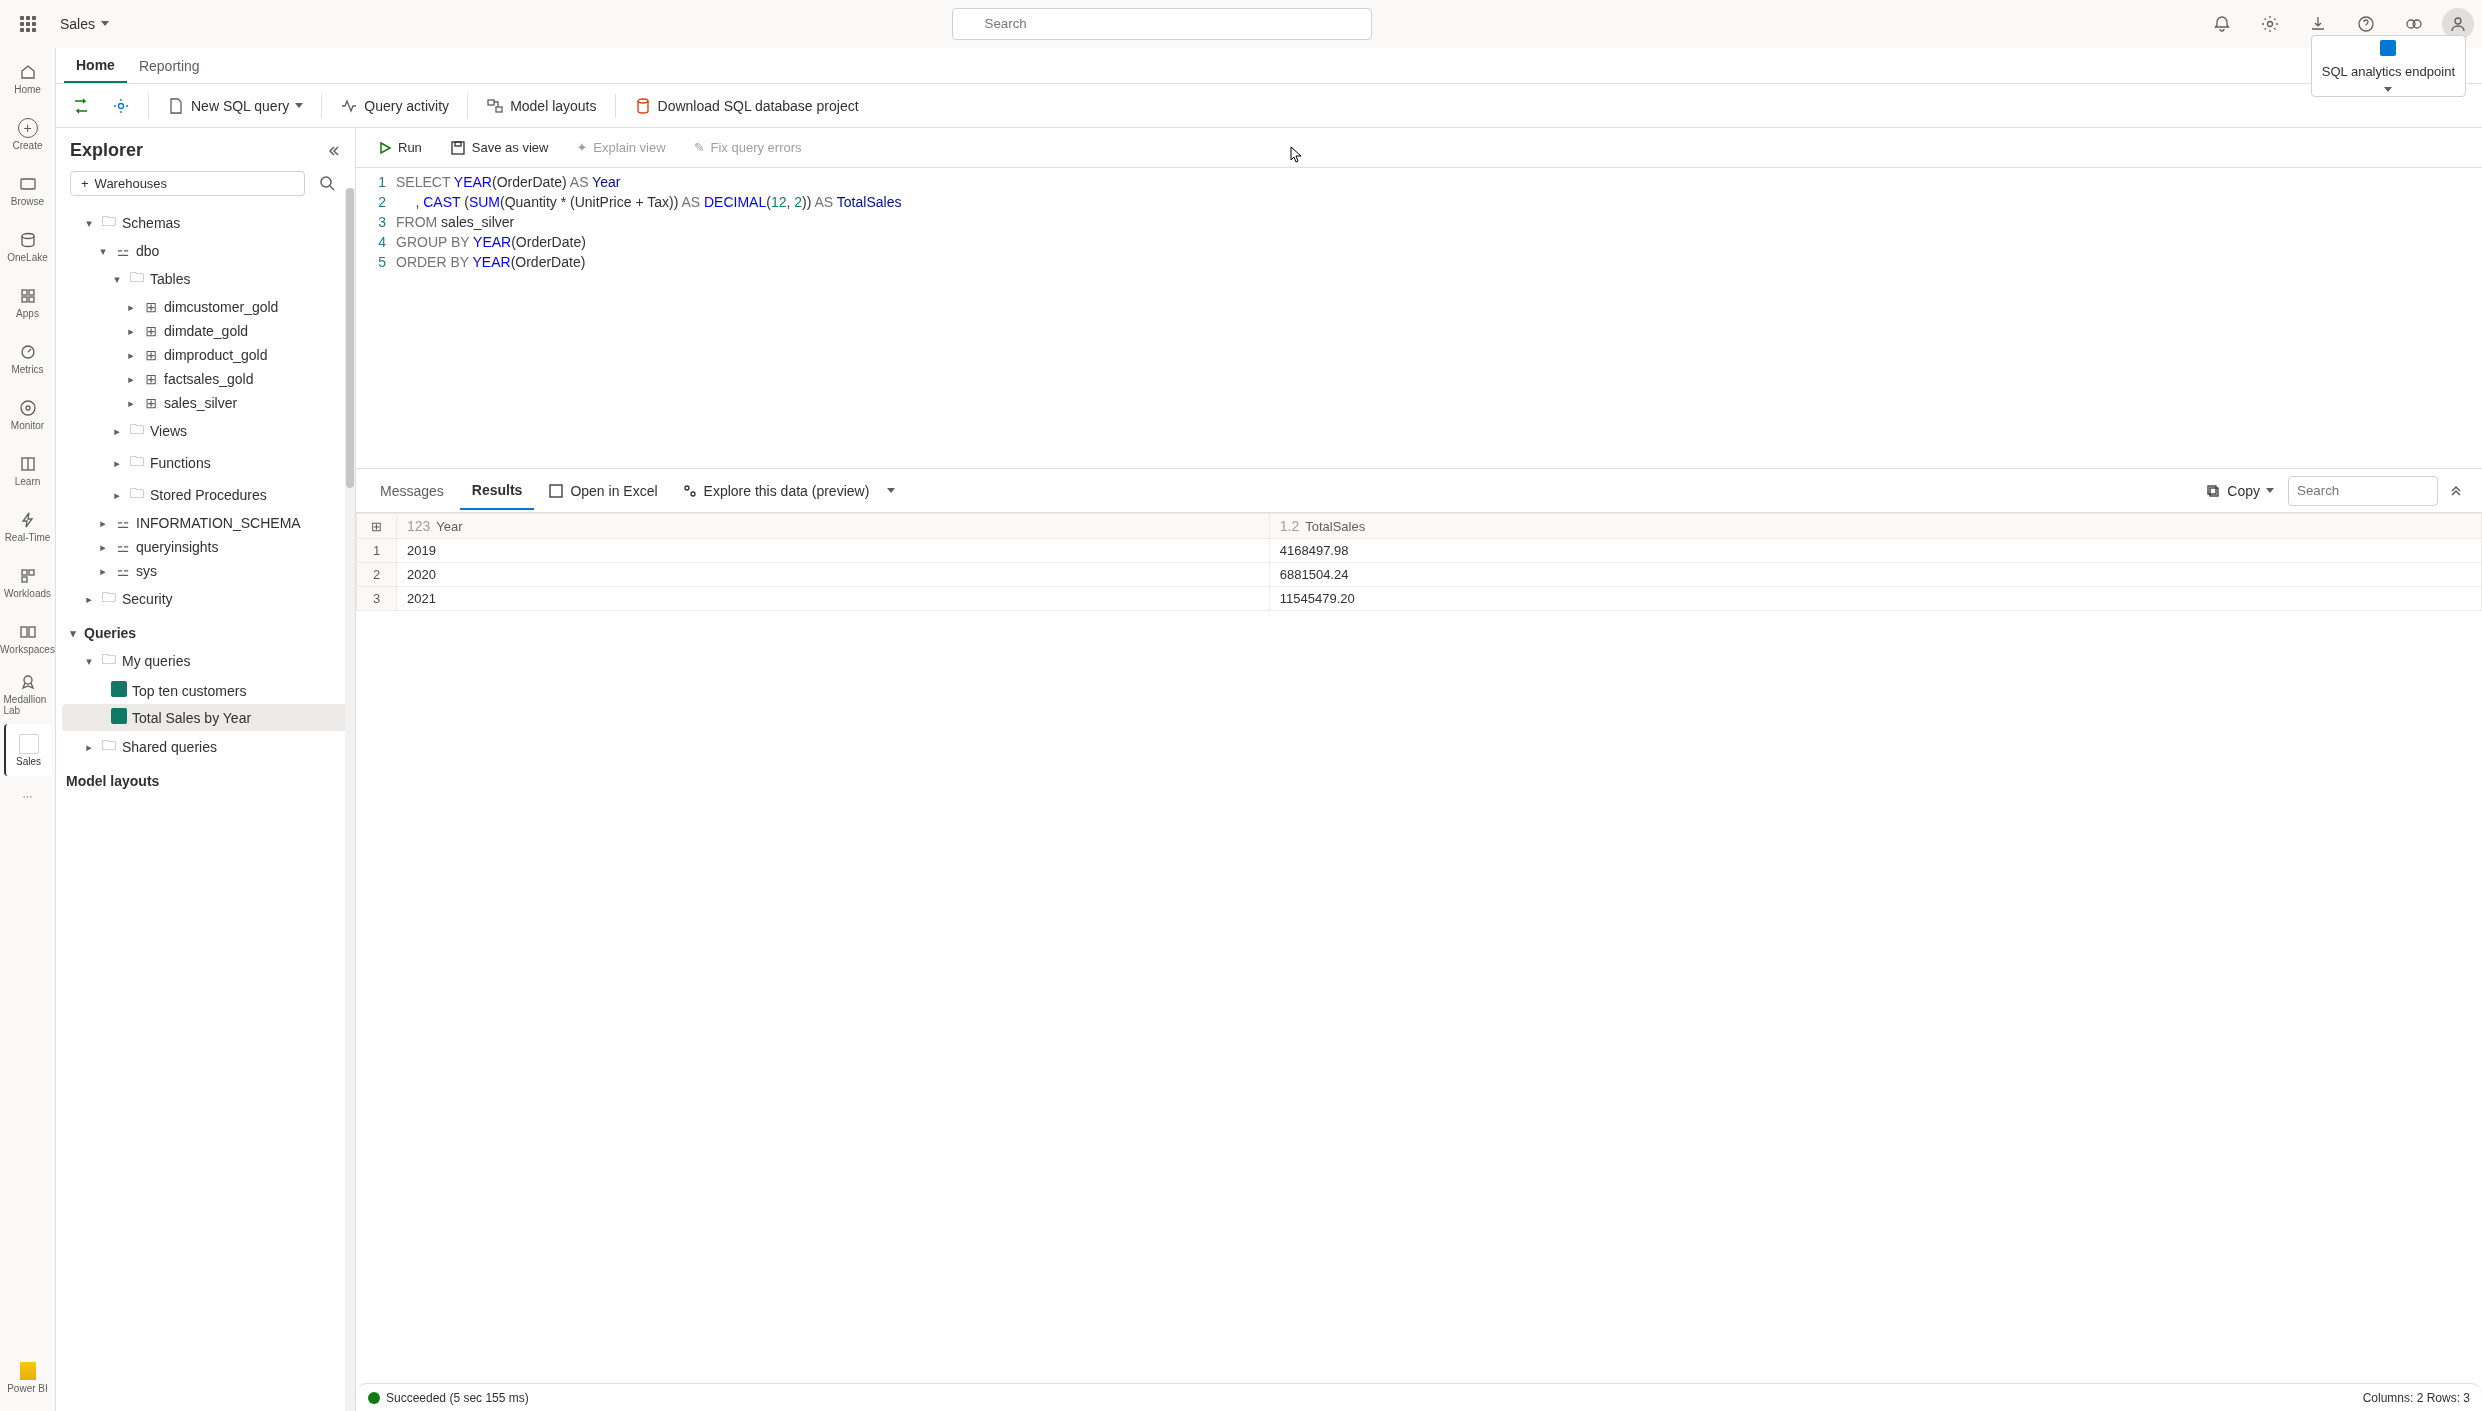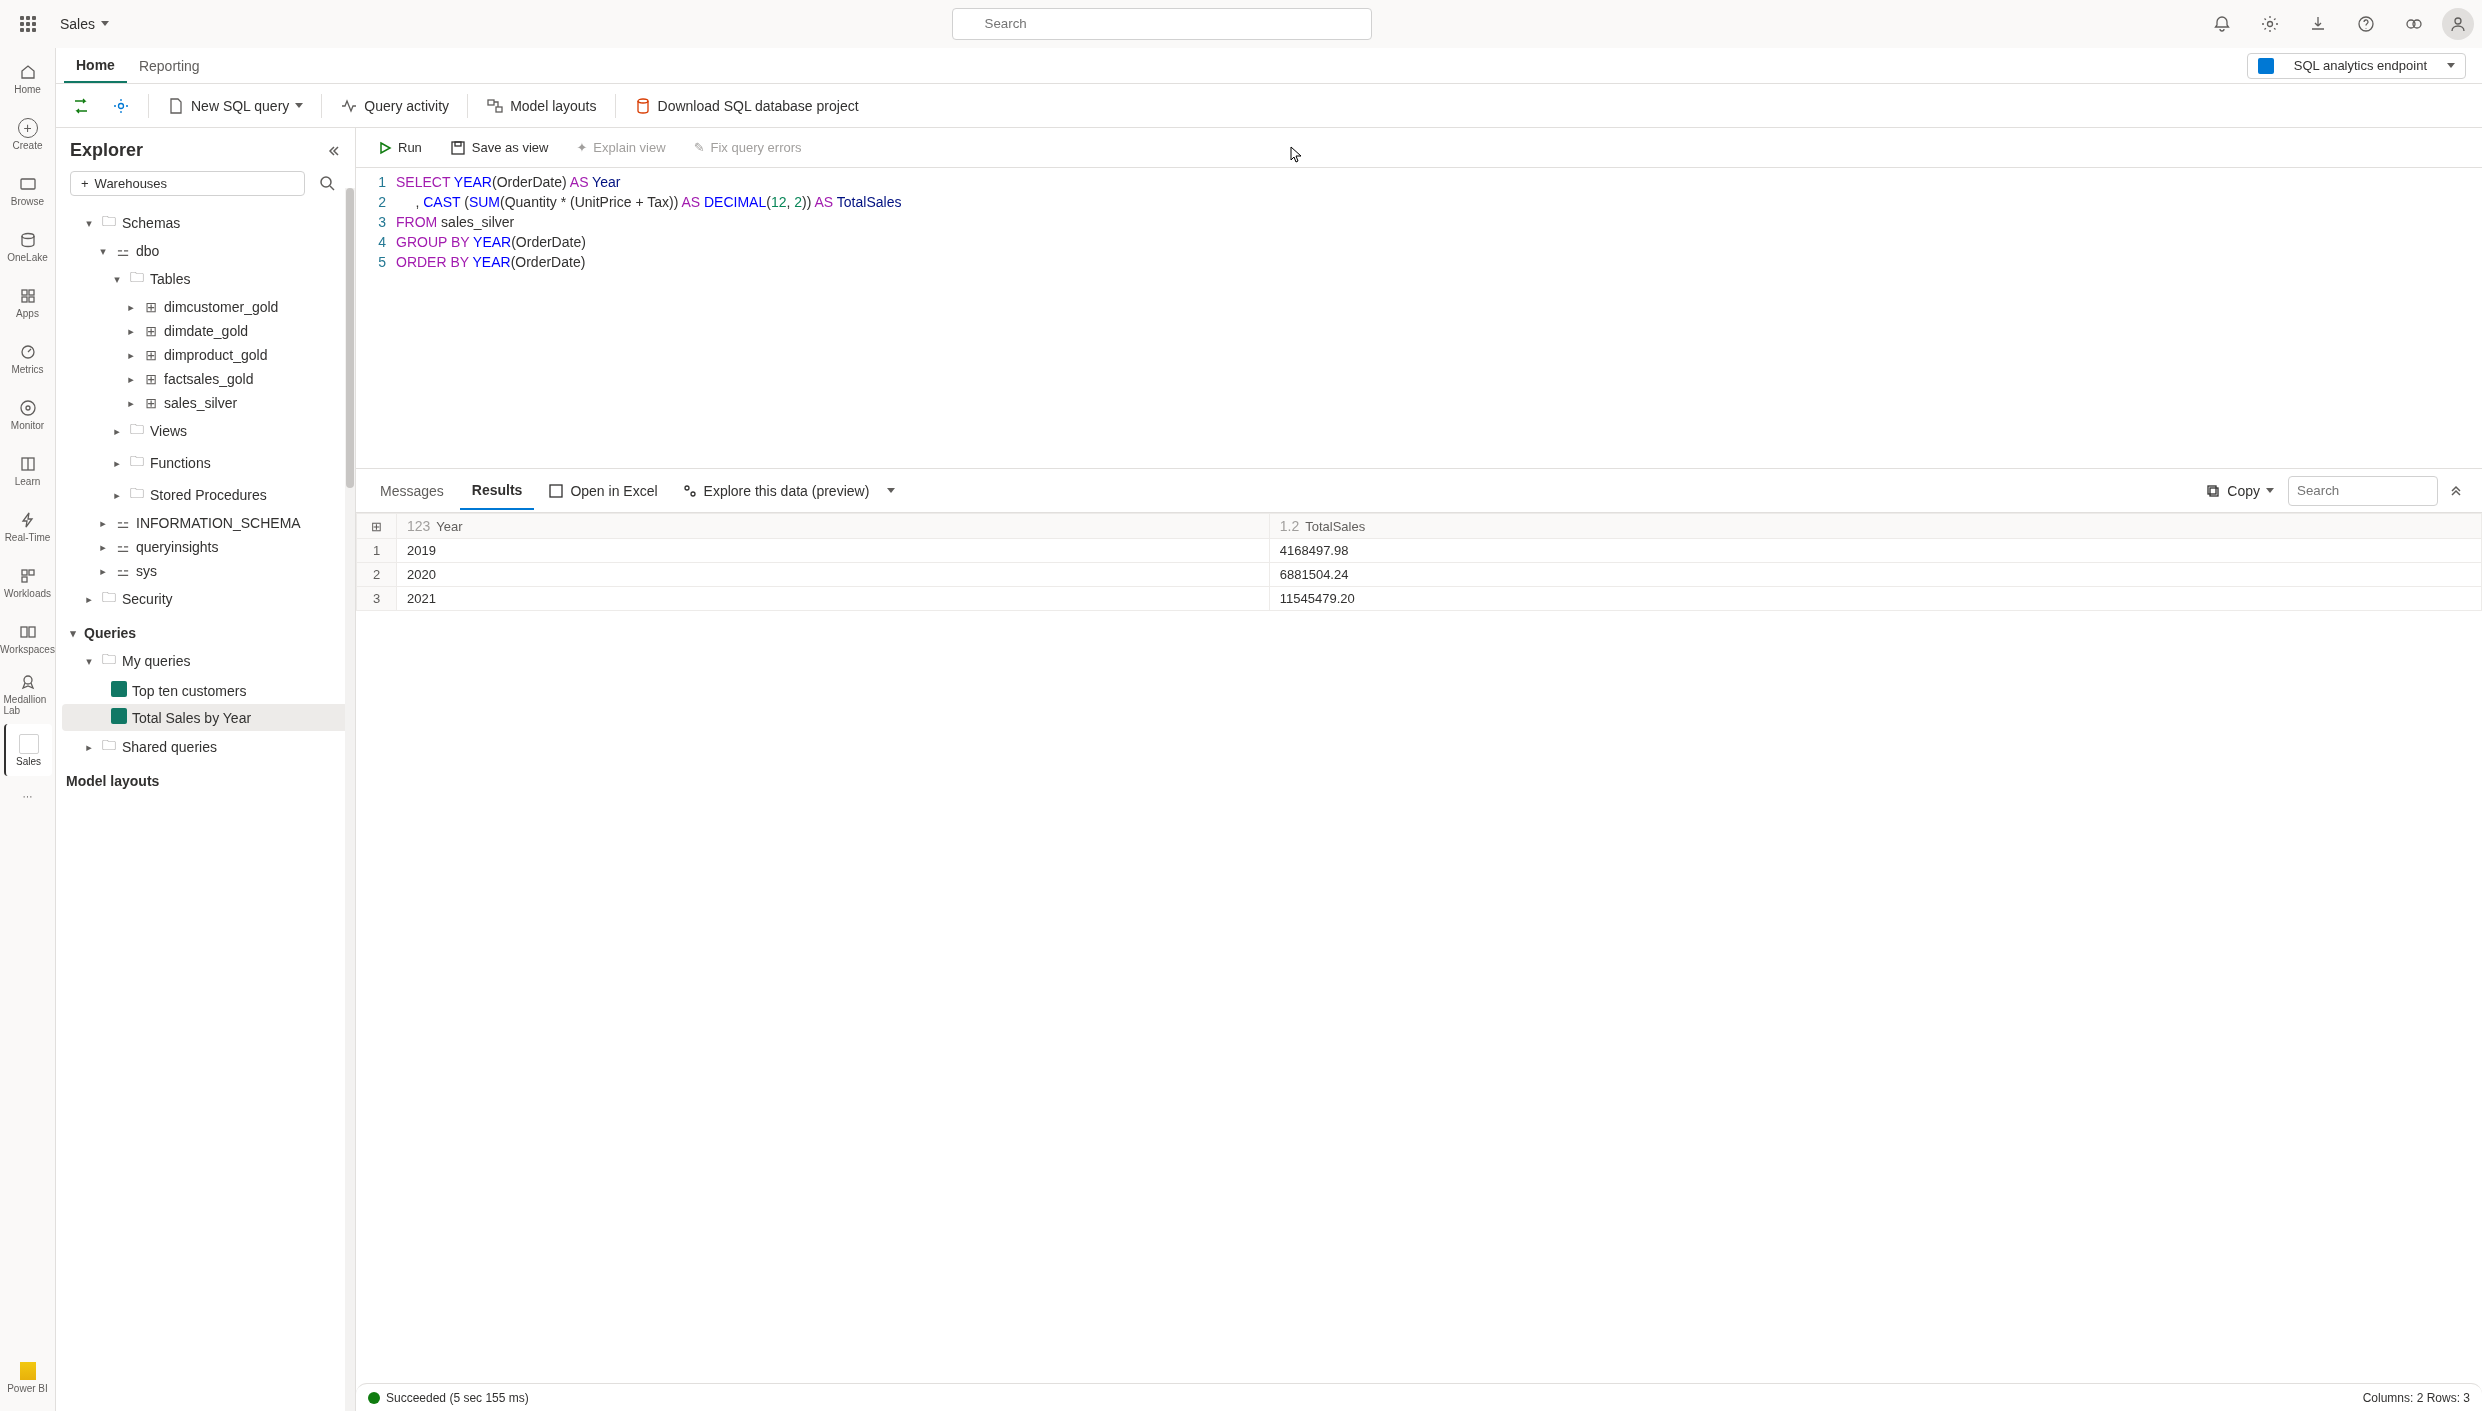--- a/index.html
+++ b/index.html
@@ -19,21 +19,21 @@
     .topbar-spacer { flex: 1; }
     .topbar-icons { display: flex; gap: 8px; align-items: center; }
     .topbar-icon { width: 40px; height: 40px; display: flex; align-items: center; justify-content: center; cursor: pointer; color: #605e5c; }
     .avatar { width: 32px; height: 32px; border-radius: 50%; background: #e1dfdd; display: flex; align-items: center; justify-content: center; color: #605e5c; }
     
     
     .tabbar { height: 36px; display: flex; align-items: center; padding: 0 16px 0 64px; border-bottom: 1px solid #e1dfdd; background: #fff; }
     .tab { padding: 8px 12px; cursor: pointer; color: #605e5c; }
     .tab.active { color: #323130; border-bottom: 2px solid #117865; font-weight: 600; }
     .tabbar-spacer { flex: 1; }
-    .endpoint-btn { display: flex; align-items: center; gap: 20px; padding: 4px 10px; border: 1px solid #d1d1d1; border-radius: 4px; cursor: pointer; font-size: 13px; background: #fff; }
+    .endpoint-btn { display: flex; align-items: center; gap: 8px; padding: 4px 10px; border: 1px solid #d1d1d1; border-radius: 4px; cursor: pointer; font-size: 13px; background: #fff; flex-direction: column; }
     .endpoint-icon { width: 16px; height: 16px; background: #0078d4; border-radius: 2px; }
     
     
     .toolbar { height: 44px; display: flex; align-items: center; padding: 0 12px 0 64px; gap: 6px; background: #fff; border-bottom: 1px solid #e1dfdd; }
     .tool-btn { display: flex; align-items: center; gap: 6px; padding: 4px 8px; cursor: pointer; border-radius: 4px; color: #323130; font-size: 14px; }
     .tool-sep { width: 1px; height: 24px; background: #e1dfdd; margin: 0 4px; }
     .tool-icon { color: #605e5c; }
     
     
     .main { display: flex; height: calc(100vh - 128px); }
@@ -82,21 +82,21 @@
     .copy-tabs-icon { width: 32px; height: 32px; display: flex; align-items: center; justify-content: center; cursor: pointer; color: #605e5c; }
     
     .editor-toolbar { height: 40px; display: flex; align-items: center; padding: 0 12px; gap: 8px; border-bottom: 1px solid #e1dfdd; }
     .et-btn { display: flex; align-items: center; gap: 6px; padding: 4px 10px; cursor: pointer; border-radius: 4px; font-size: 13px; }
     .et-btn.disabled { color: #a19f9d; cursor: default; }
     .run-icon { color: #107c10; }
     
     .code-area { display: flex; flex: 0 0 300px; overflow: auto; position: relative; }
     .gutter { width: 40px; text-align: right; padding: 4px 10px 4px 0; color: #237893; font-family: Consolas, monospace; font-size: 14px; line-height: 20px; user-select: none; }
     .code { flex: 1; padding: 4px 0; font-family: Consolas, monospace; font-size: 14px; line-height: 20px; white-space: pre; }
-    .kw { color: #a21caf; }
+    .kw { color: #737373; }
     .fn { color: #0000ff; }
     .num { color: #098658; }
     .id { color: #001080; }
     .cursor-ptr { position: absolute; left: 430px; top: -2px; color: #323130; font-size: 16px; pointer-events: none; }
     
     
     .results-area { flex: 1; display: flex; flex-direction: column; border-top: 1px solid #e1dfdd; }
     .results-tabs { height: 44px; display: flex; align-items: center; padding: 0 12px; gap: 4px; border-bottom: 1px solid #e1dfdd; }
     .res-tab { padding: 10px 12px; cursor: pointer; color: #605e5c; font-size: 14px; }
     .res-tab.active { color: #323130; border-bottom: 2px solid #0078d4; font-weight: 600; }

